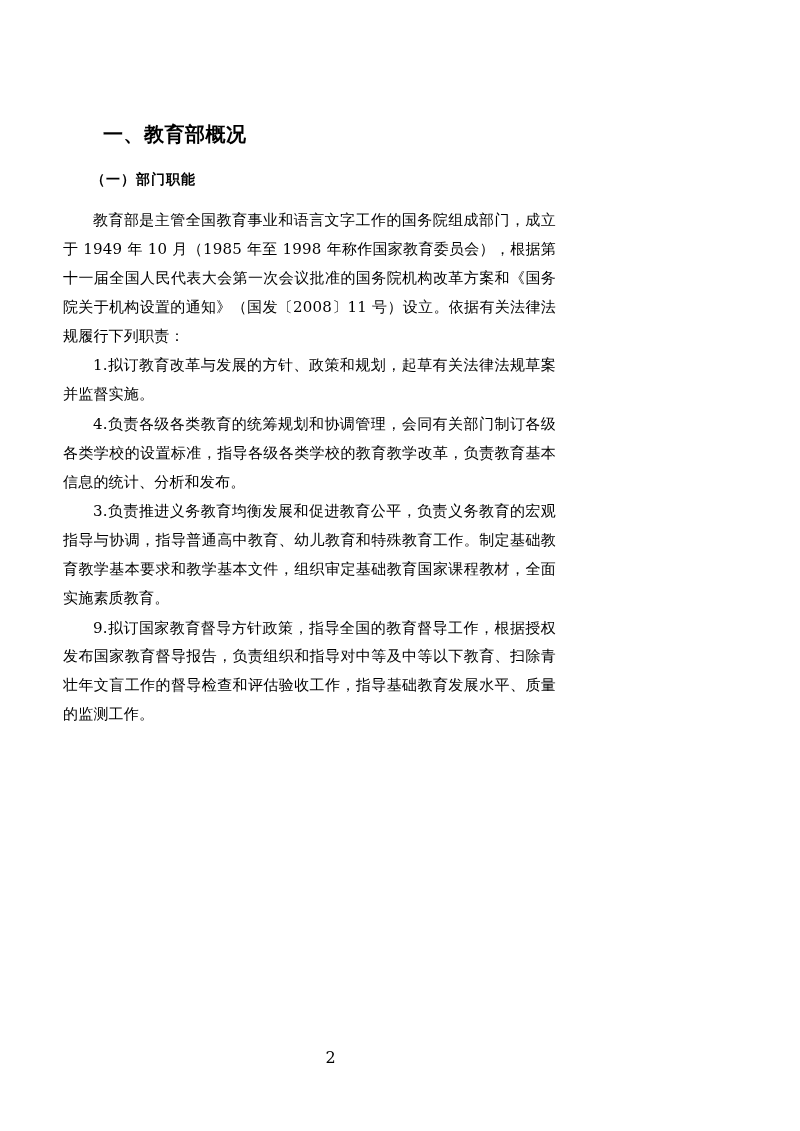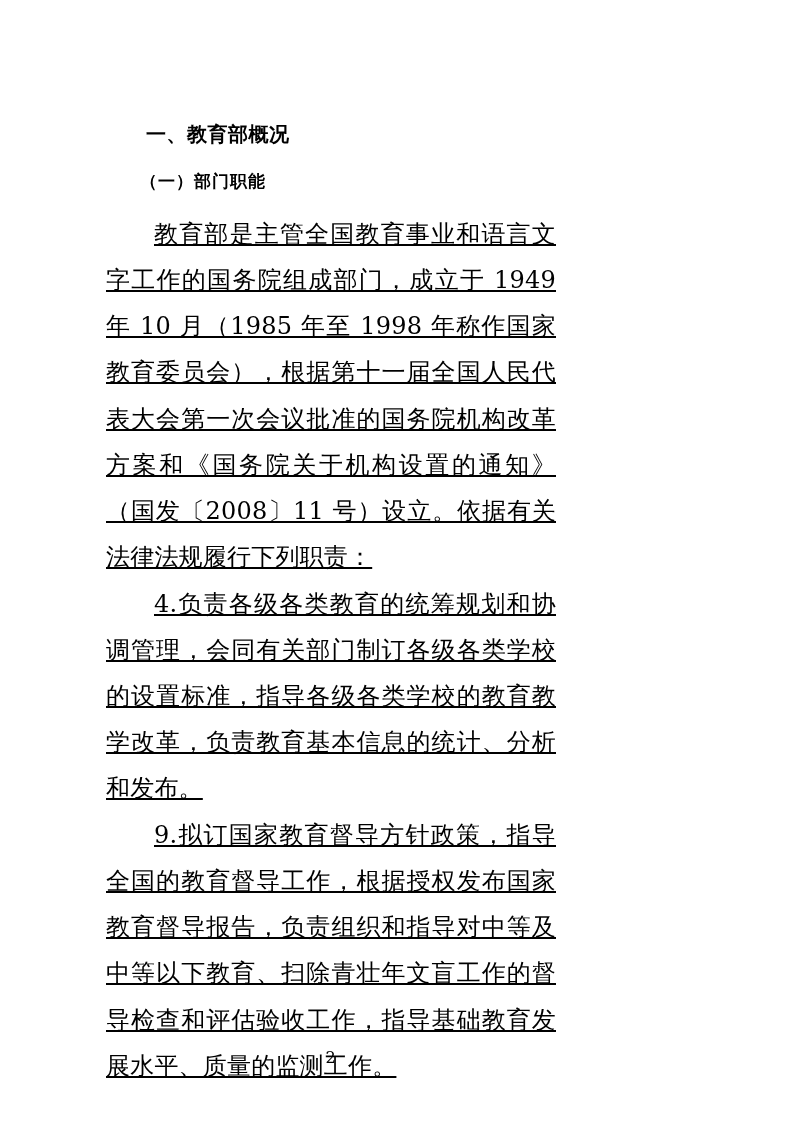--- a/index.html
+++ b/index.html
@@ -13,50 +13,49 @@
     font-family: "DejaVu Serif", "Liberation Serif", serif;
     color: #000000;
     overflow: hidden;
   }
   .page {
     position: relative;
     width: 661px;
     height: 1131px;
     background: #ffffff;
     box-sizing: border-box;
-    padding: 118px 105px 30px 106px;
+    padding: 118px 105px 30px 63px;
   }
   .doc-body {
     position: relative;
   }
   .heading-1 {
     font-weight: bold;
     font-size: 20px;
     line-height: 1.6;
     letter-spacing: 0.5px;
     text-indent: 2em;
     margin: 0 0 18px 0;
   }
   .heading-2 {
     font-weight: bold;
-    font-size: 17px;
+    font-size: 14px;
     line-height: 1.6;
     letter-spacing: 1px;
     text-indent: 2em;
     margin: 0 0 16px 0;
   }
   .para {
-    font-size: 24px;
+    font-size: 15px;
     line-height: 1.92;
     text-align: justify;
     text-justify: inter-ideograph;
     text-indent: 2em;
     margin: 0 0 1px 0;
     letter-spacing: 0.2px;
-    text-decoration: underline;
   }
   .page-number {
     position: absolute;
     left: 0;
     right: 0;
     bottom: 64px;
     text-align: center;
     font-size: 16px;
     font-family: "DejaVu Serif", "Liberation Serif", serif;
   }
@@ -65,19 +64,21 @@
 <body>
 
 <div class="page">
   <div class="doc-body">
 
     <h1 class="heading-1">一、教育部概况</h1>
 
     <h2 class="heading-2">（一）部门职能</h2>
 
     <p class="para">教育部是主管全国教育事业和语言文字工作的国务院组成部门，成立于 1949 年 10 月（1985 年至 1998 年称作国家教育委员会），根据第十一届全国人民代表大会第一次会议批准的国务院机构改革方案和《国务院关于机构设置的通知》（国发〔2008〕11 号）设立。依据有关法律法规履行下列职责：</p>
+    <p class="para">1.拟订教育改革与发展的方针、政策和规划，起草有关法律法规草案并监督实施。</p>
     <p class="para">4.负责各级各类教育的统筹规划和协调管理，会同有关部门制订各级各类学校的设置标准，指导各级各类学校的教育教学改革，负责教育基本信息的统计、分析和发布。</p>
+    <p class="para">3.负责推进义务教育均衡发展和促进教育公平，负责义务教育的宏观指导与协调，指导普通高中教育、幼儿教育和特殊教育工作。制定基础教育教学基本要求和教学基本文件，组织审定基础教育国家课程教材，全面实施素质教育。</p>
     <p class="para">9.拟订国家教育督导方针政策，指导全国的教育督导工作，根据授权发布国家教育督导报告，负责组织和指导对中等及中等以下教育、扫除青壮年文盲工作的督导检查和评估验收工作，指导基础教育发展水平、质量的监测工作。</p>
 
   </div>
 
   <div class="page-number">2</div>
 </div>
 
 </body></html>

